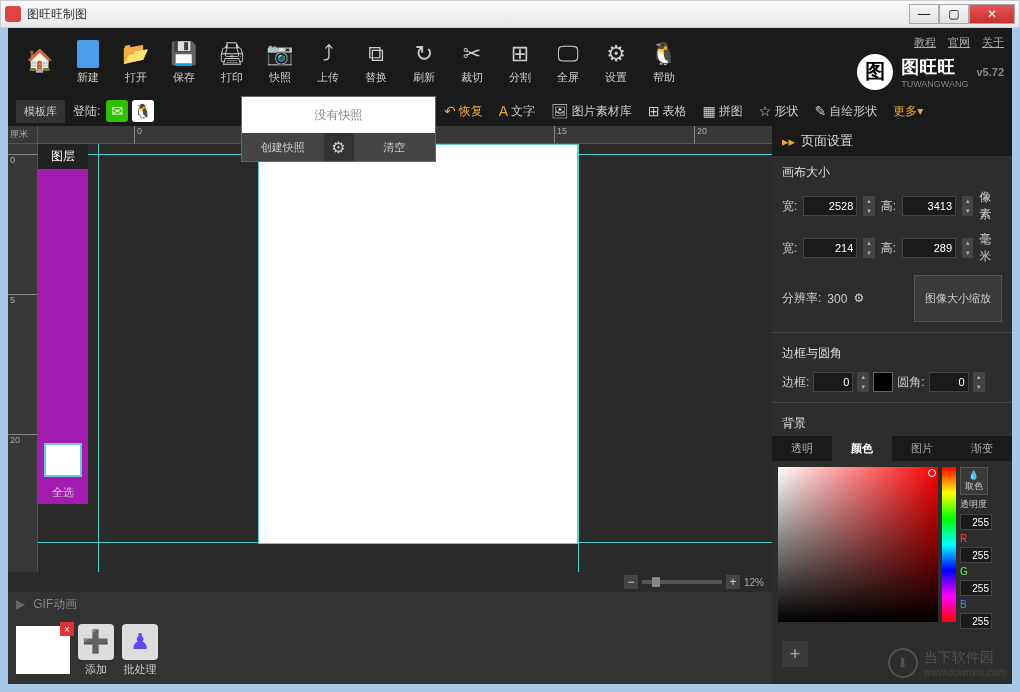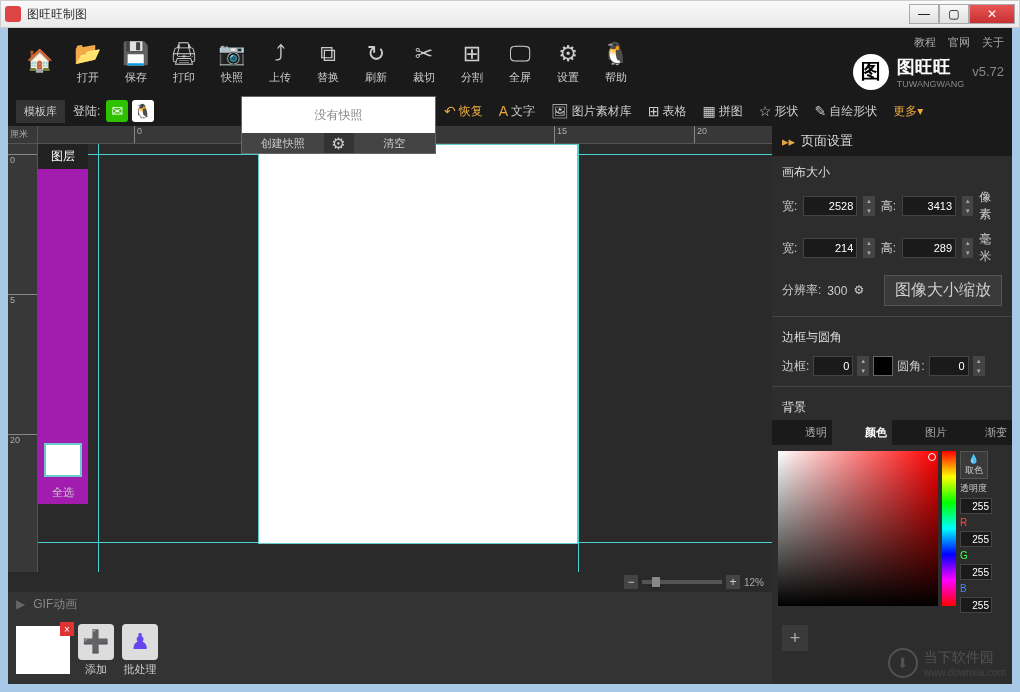--- a/index.html
+++ b/index.html
@@ -16,37 +16,37 @@
 
 .main-toolbar { height: 68px; background: #1a1a1a; display: flex; align-items: center; padding: 4px 8px; position: relative; }
 .tool-btn { display: flex; flex-direction: column; align-items: center; justify-content: center; width: 48px; height: 60px; cursor: pointer; color: #ccc; font-size: 11px; }
 .tool-btn .icon { width: 28px; height: 28px; display: flex; align-items: center; justify-content: center; font-size: 22px; margin-bottom: 2px; }
 .tool-btn.home .icon { color: #c9a020; }
 .tool-btn.new .icon { background: #4a9de8; width: 22px; height: 28px; border-radius: 2px; }
 .tool-btn.open .icon { color: #e8a840; }
 
 .logo-area { margin-left: auto; display: flex; flex-direction: column; align-items: flex-end; }
 .top-links { display: flex; gap: 12px; font-size: 11px; color: #aaa; margin-bottom: 4px; }
-.top-links span { cursor: pointer; }
+.top-links span { cursor: pointer; text-decoration: underline; }
 .logo-row { display: flex; align-items: center; gap: 8px; }
 .logo-img { width: 36px; height: 36px; background: #fff; border-radius: 50%; display: flex; align-items: center; justify-content: center; font-size: 20px; font-weight: bold; color: #000; }
 .logo-text { color: #fff; font-size: 18px; font-weight: bold; }
 .logo-sub { color: #888; font-size: 9px; }
-.version { color: #888; font-size: 13px; }
+.version { color: #888; font-size: 11px; font-weight: bold; }
 
 .sub-toolbar { height: 30px; background: #1a1a1a; display: flex; align-items: center; padding: 0 8px; position: relative; }
 .template-lib { background: #333; color: #ccc; font-size: 11px; padding: 4px 8px; margin-right: 8px; }
 .login-label { color: #ccc; font-size: 12px; margin-right: 6px; }
 .login-icon { width: 22px; height: 22px; border-radius: 3px; margin-right: 4px; display: flex; align-items: center; justify-content: center; font-size: 14px; cursor: pointer; }
 .login-icon.wechat { background: #2dc100; color: #fff; }
 .login-icon.qq { background: #fff; }
 
 .snapshot-popup { position: absolute; left: 233px; top: 0; width: 195px; background: #fff; border: 1px solid #666; z-index: 100; }
 .snapshot-body { height: 36px; display: flex; align-items: center; justify-content: center; font-size: 12px; color: #888; }
-.snapshot-footer { background: #fde047; display: flex; height: 20px; }
+.snapshot-footer { background: #fde047; display: flex; height: 28px; }
 .snapshot-footer button { flex: 1; background: #444; color: #ccc; border: none; font-size: 11px; cursor: pointer; }
 .snapshot-footer .gear { width: 30px; flex: 0 0 30px; background: #333; display: flex; align-items: center; justify-content: center; color: #ccc; }
 
 .tool-row2 { position: absolute; left: 430px; display: flex; align-items: center; gap: 4px; }
 .tool2-btn { display: flex; align-items: center; color: #ccc; font-size: 12px; padding: 3px 6px; cursor: pointer; gap: 3px; }
 .tool2-btn .ic { font-size: 14px; }
 .tool2-btn.recover { color: #e8a840; }
 .more-btn { color: #e8a840; font-size: 12px; cursor: pointer; padding: 3px 6px; }
 
 .workspace { flex: 1; display: flex; overflow: hidden; }
@@ -92,29 +92,29 @@
 .panel-header { background: #1a1a1a; padding: 6px 10px; font-size: 13px; color: #ddd; display: flex; align-items: center; gap: 6px; }
 .panel-header .arrow { color: #e8a840; }
 .section-title { padding: 8px 10px 4px; font-size: 12px; color: #ddd; font-weight: normal; }
 .size-row { display: flex; align-items: center; padding: 4px 10px; gap: 6px; }
 .size-row label { font-size: 12px; }
 .size-input { width: 54px; height: 20px; background: #1a1a1a; color: #fff; border: 1px solid #444; font-size: 11px; text-align: right; padding-right: 3px; }
 .spinner { width: 12px; height: 20px; background: #444; display: flex; flex-direction: column; }
 .spinner div { flex: 1; display: flex; align-items: center; justify-content: center; font-size: 6px; color: #aaa; cursor: pointer; }
 .dpi-row { display: flex; align-items: center; padding: 6px 10px; gap: 6px; }
 .gear-btn { width: 16px; height: 16px; color: #ccc; cursor: pointer; }
-.zoom-img-btn { background: #3a3a3a; color: #ccc; border: 1px solid #555; padding: 4px 10px; font-size: 16px; cursor: pointer; margin-left: auto; }
+.zoom-img-btn { background: #3a3a3a; color: #ccc; border: 1px solid #555; padding: 15px 10px; font-size: 11px; cursor: pointer; margin-left: auto; }
 .divider { height: 1px; background: #444; margin: 4px 0; }
 
 .border-row { display: flex; align-items: center; padding: 6px 10px; gap: 4px; }
 .small-input { width: 40px; height: 20px; background: #1a1a1a; color: #fff; border: 1px solid #444; font-size: 11px; text-align: right; padding-right: 3px; }
 .color-swatch { width: 20px; height: 20px; background: #000; border: 1px solid #666; cursor: pointer; }
 
 .bg-tabs { display: flex; background: #1a1a1a; }
-.bg-tab { flex: 1; padding: 5px; text-align: right; font-size: 11px; color: #aaa; cursor: pointer; }
+.bg-tab { flex: 1; padding: 5px; text-align: center; font-size: 11px; color: #aaa; cursor: pointer; }
 .bg-tab.active { background: #2d2d2d; color: #fff; font-weight: bold; }
 
 .color-picker-area { padding: 6px; display: flex; gap: 4px; }
 .sv-box { width: 160px; height: 155px; background: linear-gradient(to bottom, transparent, #000), linear-gradient(to right, #fff, #f00); position: relative; }
 .sv-cursor { position: absolute; right: 2px; top: 2px; width: 8px; height: 8px; border: 1px solid #fff; border-radius: 50%; }
 .hue-bar { width: 14px; height: 155px; background: linear-gradient(to bottom, #f00, #ff0, #0f0, #0ff, #00f, #f0f, #f00); position: relative; }
 .eyedrop { width: 28px; height: 28px; background: #3a3a3a; border: 1px solid #555; display: flex; align-items: center; justify-content: center; cursor: pointer; font-size: 9px; color: #ccc; text-align: center; flex-direction: column; }
 .rgb-col { display: flex; flex-direction: column; gap: 3px; font-size: 10px; }
 .rgb-row { display: flex; align-items: center; gap: 2px; }
 .rgb-input { width: 32px; height: 16px; background: #1a1a1a; color: #fff; border: 1px solid #444; font-size: 10px; text-align: right; padding-right: 2px; }
@@ -136,20 +136,24 @@
     <div class="win-btn">—</div>
     <div class="win-btn">▢</div>
     <div class="win-btn close">✕</div>
   </div>
 </div>
 
 <div class="app">
   <div class="main-toolbar">
     <div class="tool-btn home">
         <div class="icon">🏠</div>
+      </div>
+    <div class="tool-btn new">
+        <div class="icon"></div>
+        <span>新建</span>
       </div>
     <div class="tool-btn open">
         <div class="icon">📂</div>
         <span>打开</span>
       </div>
     <div class="tool-btn">
         <div class="icon">💾</div>
         <span>保存</span>
       </div>
     <div class="tool-btn">

